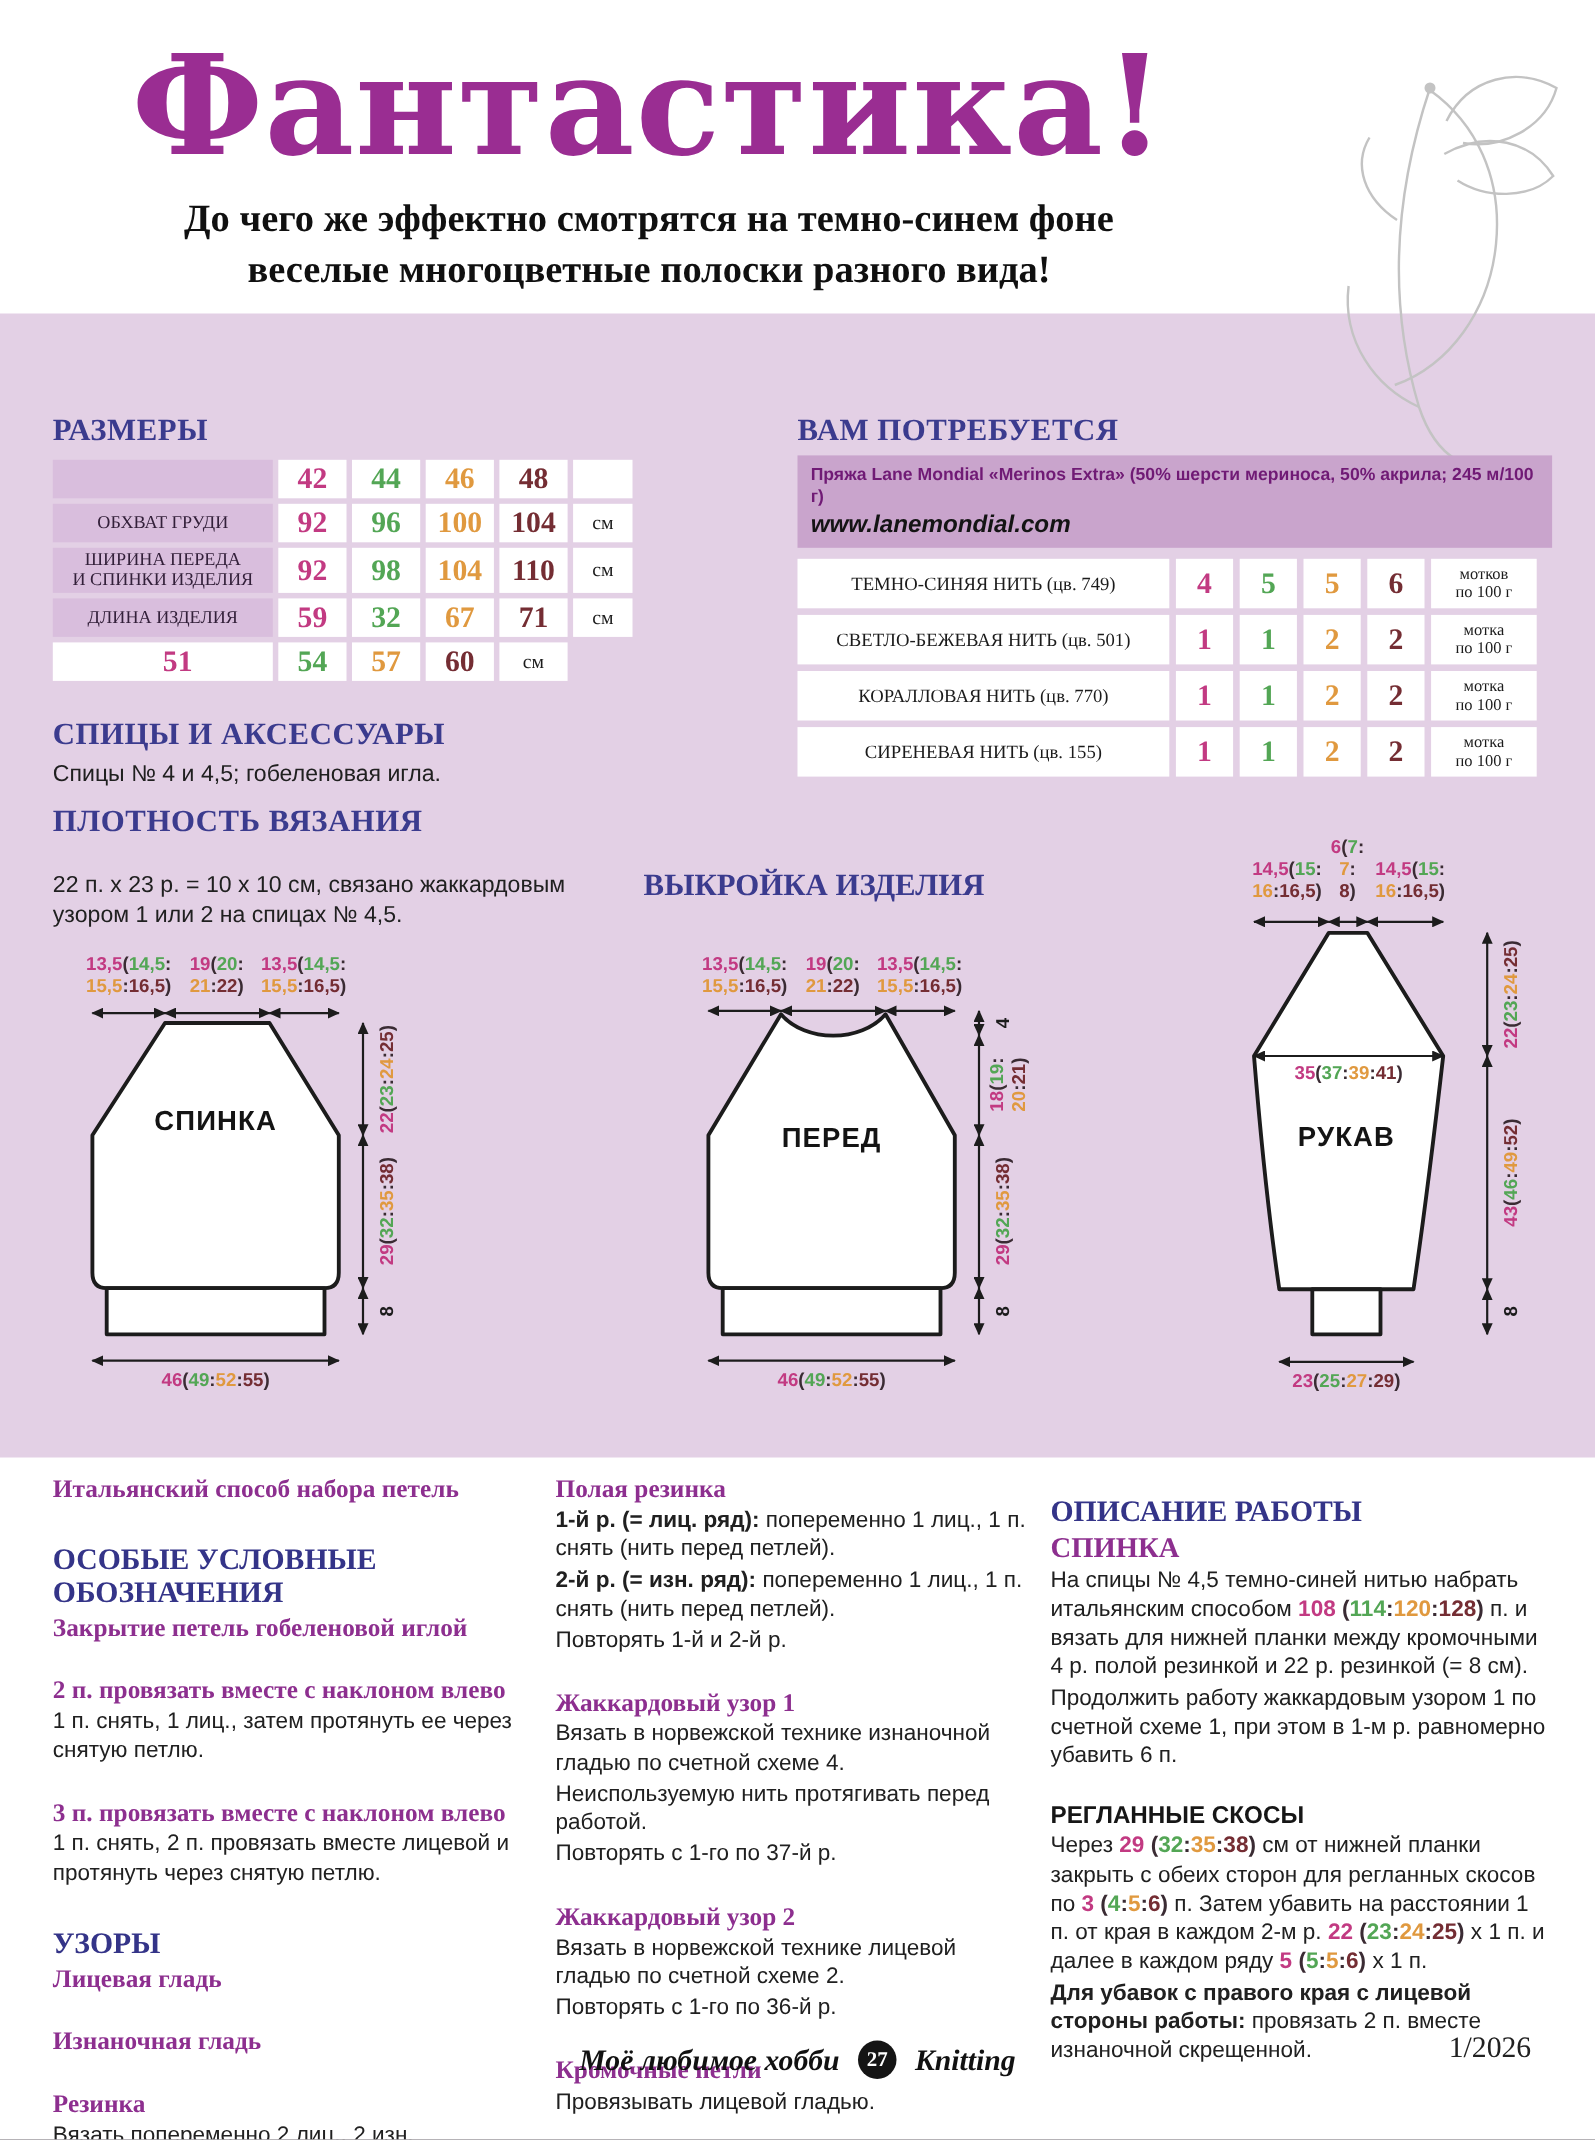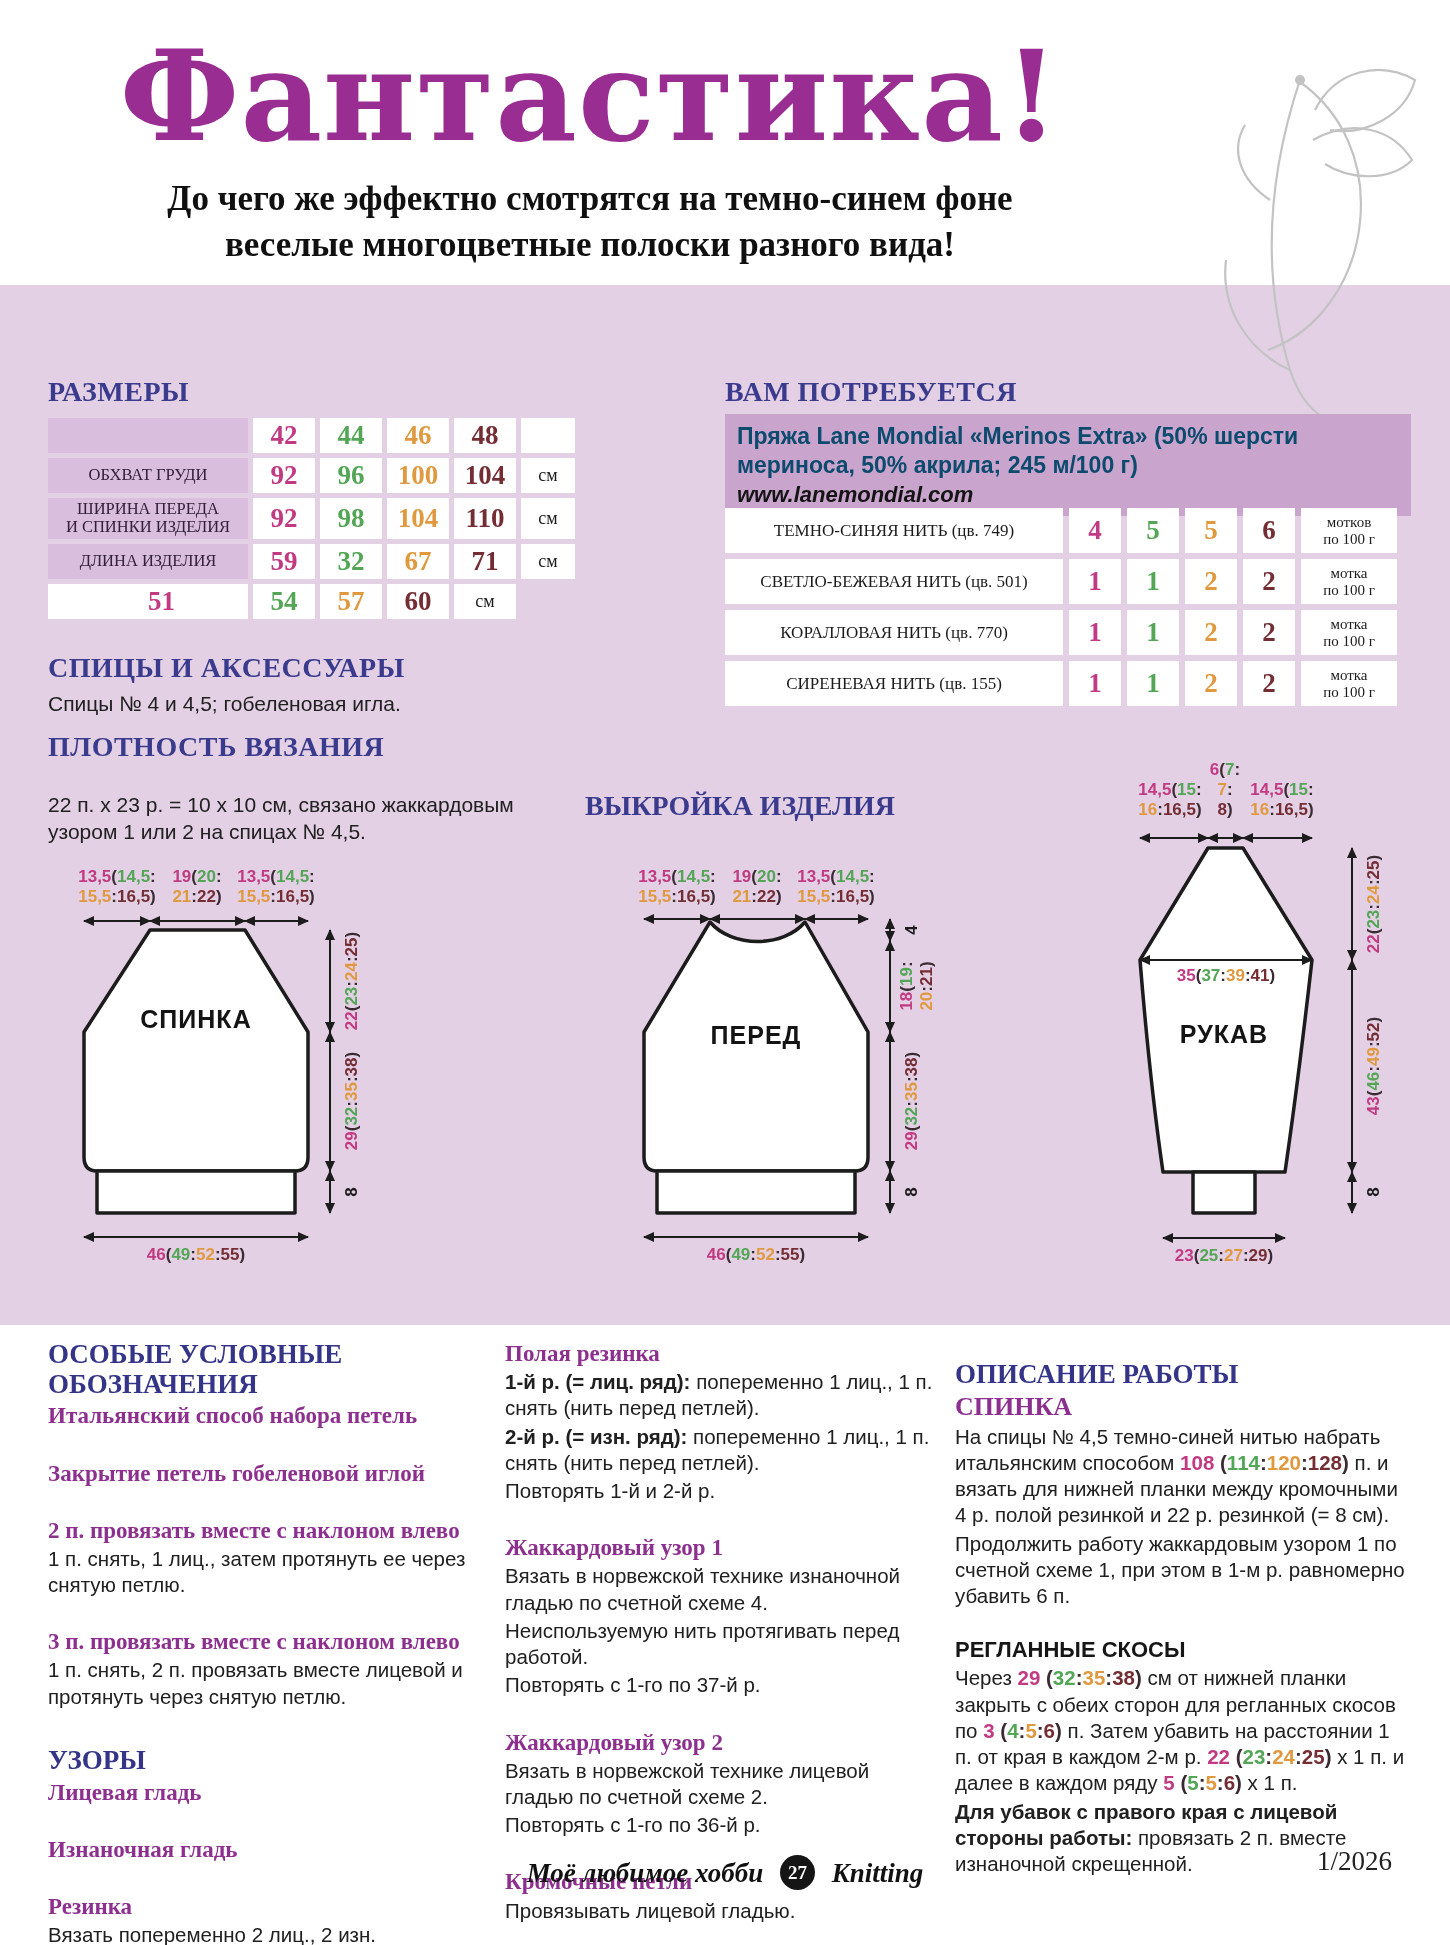--- a/index.html
+++ b/index.html
@@ -31,21 +31,21 @@
       white-space:pre-line;padding:2px 4px;box-sizing:border-box;}
   .cell.lab{background:#d9bedd;font-family:"Liberation Serif",serif;font-size:16.5px;color:#33203a;line-height:1.12;}
   .cell.wlab{background:#fff;font-family:"Liberation Serif",serif;font-size:17px;color:#1b1b1b;}
   .cell.val{background:#fff;font-family:"Liberation Serif",serif;font-weight:bold;font-size:27px;}
   .cell.unit{background:#fff;font-family:"Liberation Serif",serif;color:#1c1c1c;line-height:1.1;}
   .sizes .cell.unit{font-size:18px;}
   .mats .cell.unit{font-size:15px;}
 
   .yarn-box{position:absolute;left:725px;top:414px;width:686px;box-sizing:border-box;
       background:#c9a4cc;padding:8px 12px;}
-  .yarn-info{font-weight:bold;font-size:23px;color:#0c4a6e;line-height:1.25;}
+  .yarn-info{font-weight:bold;font-size:16px;color:#701a75;line-height:1.25;}
   .yarn-site{font-weight:bold;font-style:italic;font-size:22px;color:#141414;margin-top:2px;}
 
   
   .pat-title{position:absolute;left:540px;top:790px;width:400px;text-align:center;
       font-family:"Liberation Serif",serif;font-weight:bold;font-size:28px;color:#3b3b8e;}
   .diagram{position:absolute;}
   .dsvg{position:absolute;left:0;top:0;}
   .shape{fill:#ffffff;stroke:#1c1c1c;stroke-width:3.5;stroke-linejoin:round;}
   .dim line{stroke:#1c1c1c;stroke-width:2;}
   .dlab{position:absolute;transform:translateX(-50%);font-weight:bold;font-size:17px;
@@ -273,22 +273,22 @@
 </span><span style="color: rgb(224, 153, 63);">16</span><span style="color: rgb(58, 43, 51);">:</span><span style="color: rgb(116, 45, 51);">16,5</span><span style="color: rgb(58, 43, 51);">)</span></div>
     <div class="dlab" style="left:106px;top:208px"><span style="color: rgb(194, 58, 130);">35</span><span style="color: rgb(58, 43, 51);">(</span><span style="color: rgb(83, 166, 85);">37</span><span style="color: rgb(58, 43, 51);">:</span><span style="color: rgb(224, 153, 63);">39</span><span style="color: rgb(58, 43, 51);">:</span><span style="color: rgb(116, 45, 51);">41</span><span style="color: rgb(58, 43, 51);">)</span></div>
     <div class="dname" style="left:104px;top:262px">РУКАВ</div>
     <div class="dlab rot" style="left:254px;top:146px"><span style="color: rgb(194, 58, 130);">22</span><span style="color: rgb(58, 43, 51);">(</span><span style="color: rgb(83, 166, 85);">23</span><span style="color: rgb(58, 43, 51);">:</span><span style="color: rgb(224, 153, 63);">24</span><span style="color: rgb(58, 43, 51);">:</span><span style="color: rgb(116, 45, 51);">25</span><span style="color: rgb(58, 43, 51);">)</span></div>
     <div class="dlab rot" style="left:254px;top:308px"><span style="color: rgb(194, 58, 130);">43</span><span style="color: rgb(58, 43, 51);">(</span><span style="color: rgb(83, 166, 85);">46</span><span style="color: rgb(58, 43, 51);">:</span><span style="color: rgb(224, 153, 63);">49</span><span style="color: rgb(58, 43, 51);">:</span><span style="color: rgb(116, 45, 51);">52</span><span style="color: rgb(58, 43, 51);">)</span></div>
     <div class="dlab rot" style="left:254px;top:434px"><span style="color: rgb(28, 28, 28);">8</span></div>
     <div class="dlab" style="left:104px;top:488px"><span style="color: rgb(194, 58, 130);">23</span><span style="color: rgb(58, 43, 51);">(</span><span style="color: rgb(83, 166, 85);">25</span><span style="color: rgb(58, 43, 51);">:</span><span style="color: rgb(224, 153, 63);">27</span><span style="color: rgb(58, 43, 51);">:</span><span style="color: rgb(116, 45, 51);">29</span><span style="color: rgb(58, 43, 51);">)</span></div>
   </div>
 
   <div class="col col-left">
+      <div class="blk blk-h2">Итальянский способ набора петель</div>
       <div class="blk blk-h1">ОСОБЫЕ УСЛОВНЫЕ ОБОЗНАЧЕНИЯ</div>
-      <div class="blk blk-h2">Итальянский способ набора петель</div>
       <div class="blk blk-h2">Закрытие петель гобеленовой иглой</div>
       <div class="blk blk-h2">2 п. провязать вместе с наклоном влево</div>
       <div class="blk blk-p"><span>1 п. снять, 1 лиц., затем протянуть ее через снятую петлю.</span></div>
       <div class="blk blk-h2">3 п. провязать вместе с наклоном влево</div>
       <div class="blk blk-p"><span>1 п. снять, 2 п. провязать вместе лицевой и протянуть через снятую петлю.</span></div>
       <div class="blk blk-h1">УЗОРЫ</div>
       <div class="blk blk-h2">Лицевая гладь</div>
       <div class="blk blk-h2">Изнаночная гладь</div>
       <div class="blk blk-h2">Резинка</div>
       <div class="blk blk-p"><span>Вязать попеременно 2 лиц., 2 изн.</span></div>

